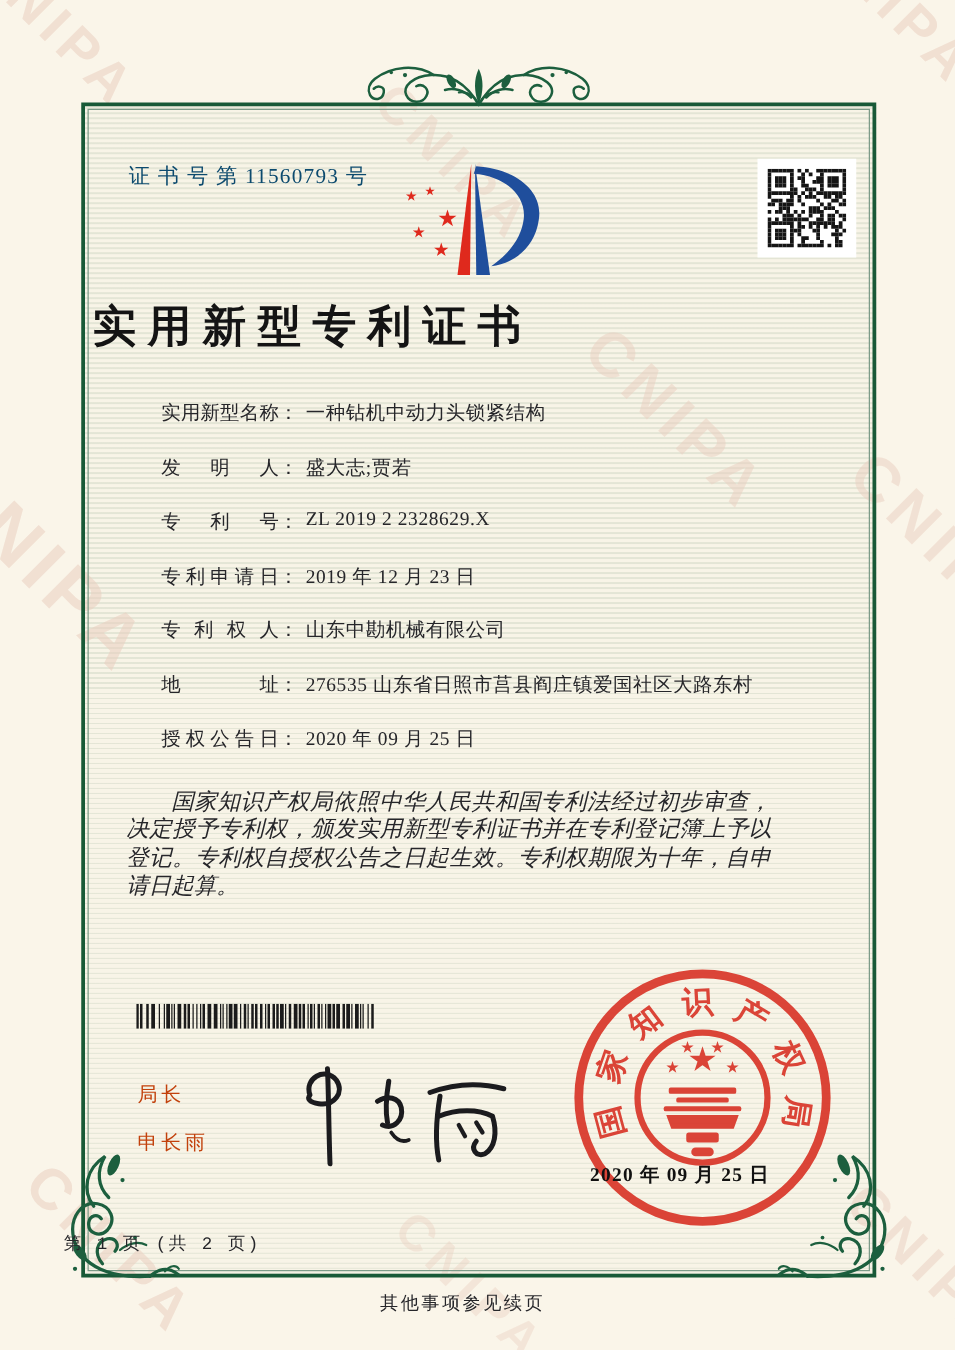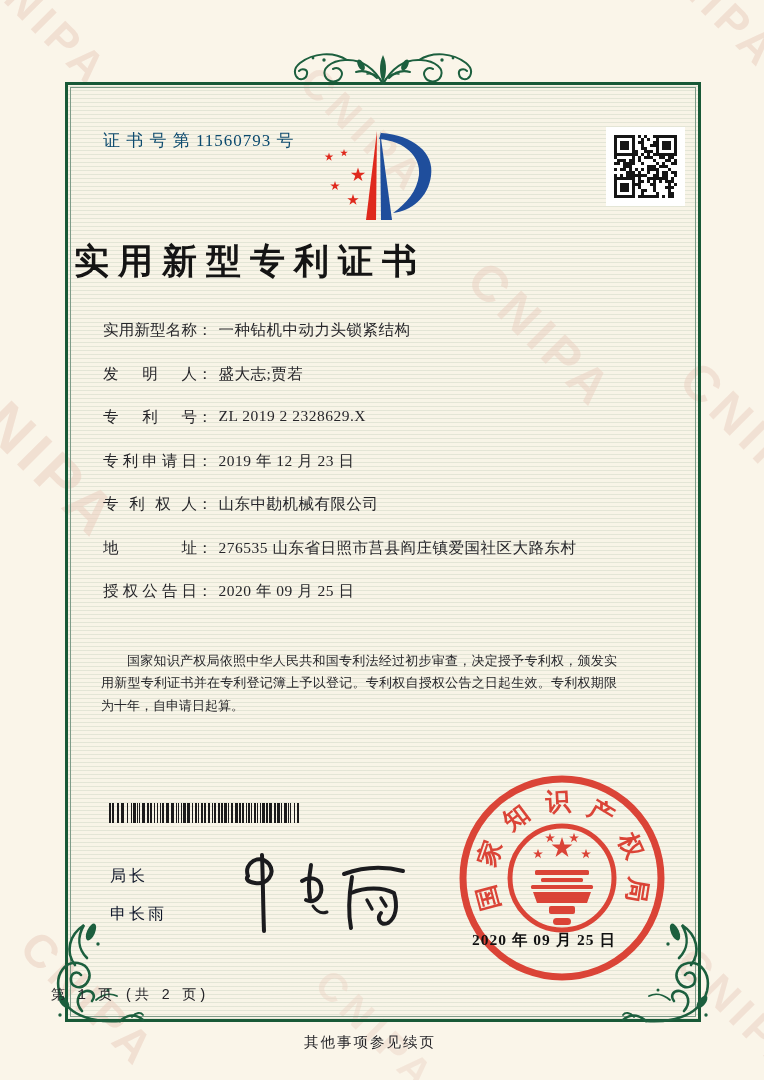--- a/index.html
+++ b/index.html
@@ -37,30 +37,30 @@
   .qr{position:absolute; left:606px; top:127px; width:79px; height:79px; background:#ffffff;}
   .qr svg{position:absolute; left:8px; top:8px;}
   .title{
     position:absolute; left:65px; width:636px; top:238px; text-align:left;
     font-size:35px; font-weight:bold; letter-spacing:9px; padding-left:9px;
     box-sizing:border-box; color:#141414;
   }
   
   .fields{position:absolute; left:103px; top:320px; width:545px; font-size:15.5px;}
   .frow{position:relative; height:28px; margin-bottom:15.5px; white-space:nowrap;}
-  .flabel{display:inline-block; width:94px; text-align:justify; text-align-last:justify; vertical-align:top;}
+  .flabel{display:inline-block; width:94px; text-align:justify; text-align-last:justify; vertical-align:top;margin-left:26px;}
   .fcolon{display:inline-block; vertical-align:top;}
   .fvalue{display:inline-block; margin-left:6px; letter-spacing:.5px; vertical-align:top;}
   .grant-no{position:absolute; left:245px; top:0;}
   
-  .paras{position:absolute; left:101px; top:650px; width:516px; font-size:13px; line-height:22.4px; text-align:justify;}
+  .paras{position:absolute; left:101px; top:630px; width:516px; font-size:18px; line-height:22.4px; text-align:justify;font-style:italic;}
   .paras p{margin:0; text-indent:2em;}
   
   .barcode{position:absolute; left:109px; top:803px;}
-  .director{position:absolute; left:110px; top:866px; font-size:16px; letter-spacing:3px; color:#0f172a;}
+  .director{position:absolute; left:110px; top:866px; font-size:16px; letter-spacing:3px; color:#c2410c;}
   .director .name{margin-top:17px;}
   .sig{position:absolute; left:218px; top:843px;}
   .seal{position:absolute; left:447px; top:763px;}
   .seal-date{
     position:absolute; left:468px; top:930px; width:152px; text-align:center;
     font-size:15.5px; letter-spacing:1px; color:#111; font-weight:bold;
   }
   .page-no{position:absolute; left:51px; width:636px; top:986px; text-align:left; font-size:14px; letter-spacing:2px;font-family:Liberation Mono, monospace;}
   .cont-note{position:absolute; left:65px; width:610px; top:1033px; text-align:center; font-size:14.5px; letter-spacing:2px;}
 </style>

